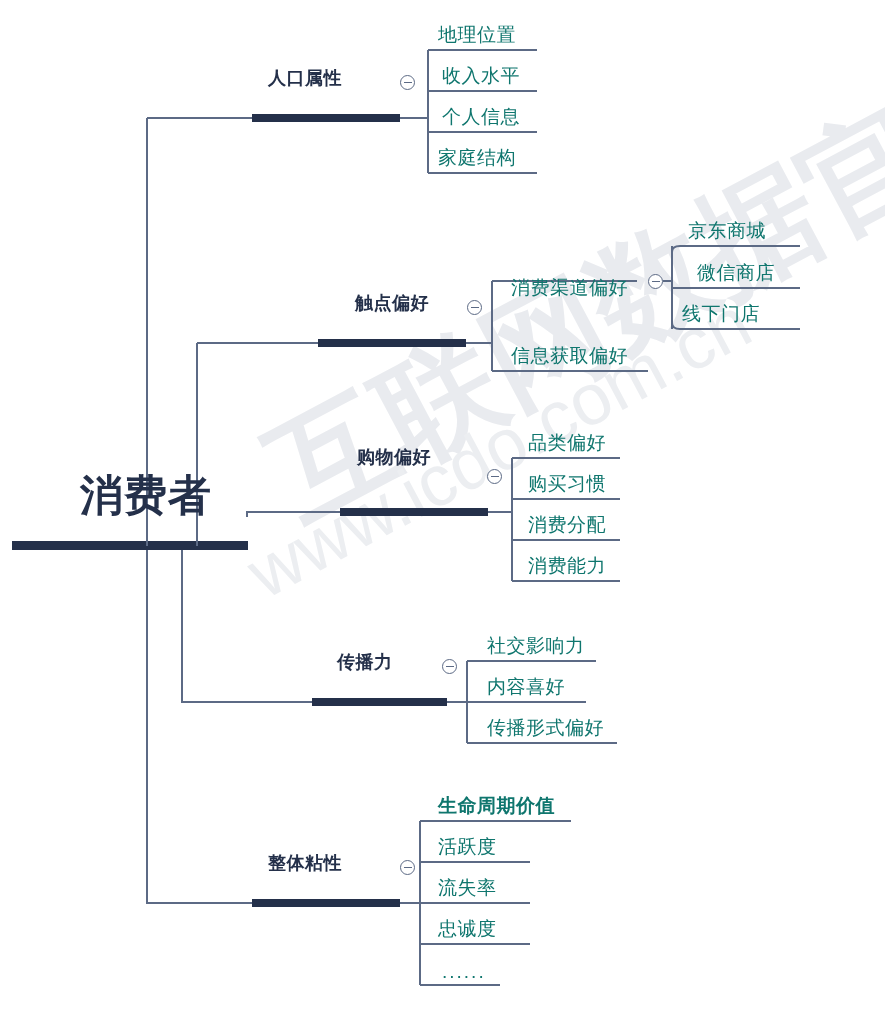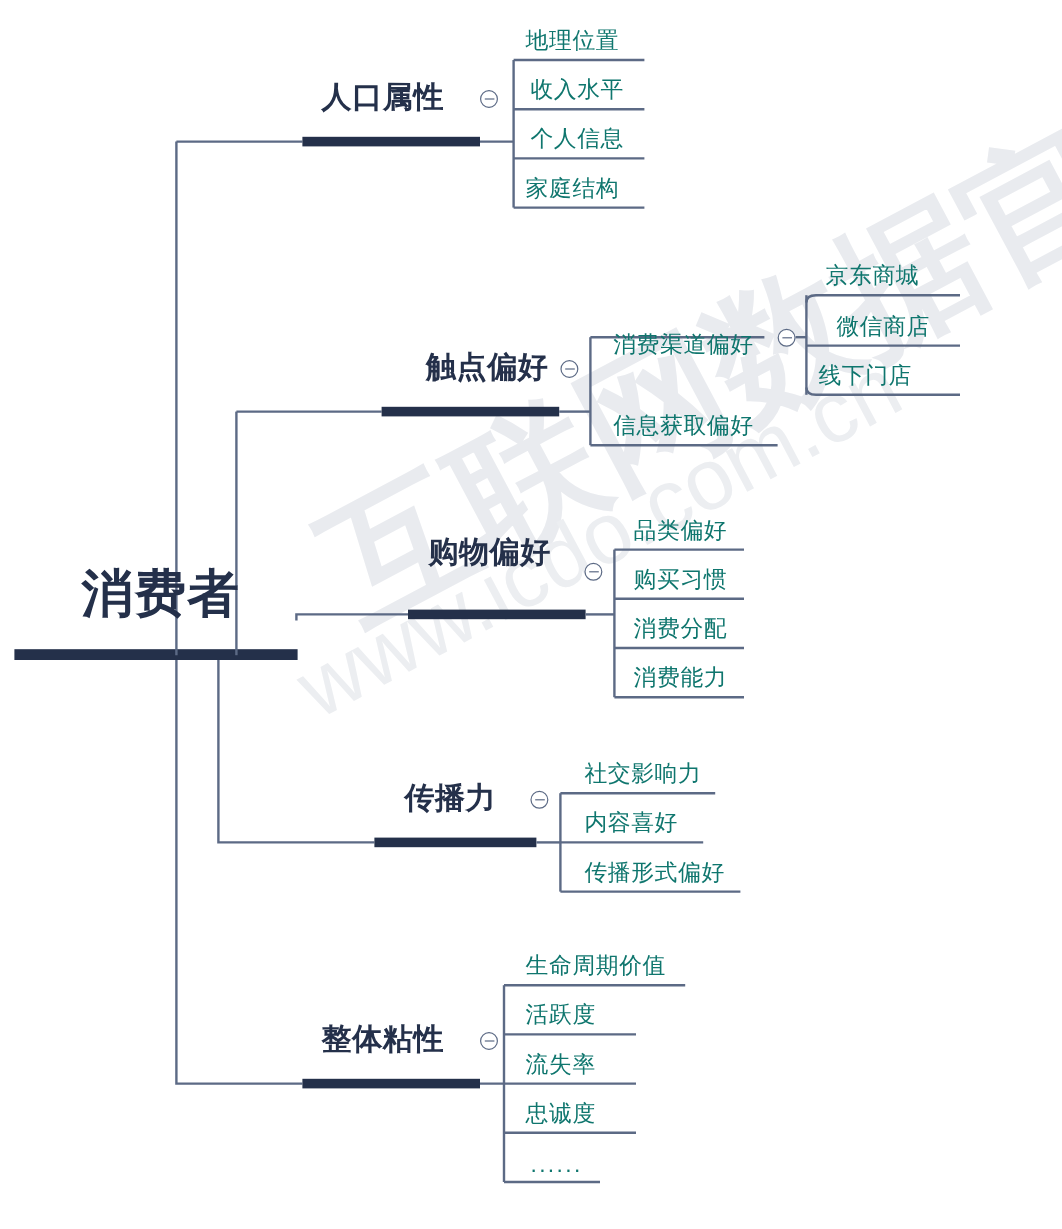--- a/index.html
+++ b/index.html
@@ -43,21 +43,21 @@
     position: absolute;
     font-size: 43px;
     font-weight: bold;
     color: #24304a;
     letter-spacing: 1px;
     line-height: 1;
   }
   
   .l2-label {
     position: absolute;
-    font-size: 25px;
+    font-size: 18px;
     font-weight: bold;
     color: #24304a;
     line-height: 1;
     letter-spacing: 0.5px;
   }
   
   .leaf-label {
     position: absolute;
     font-size: 19px;
     font-weight: normal;
@@ -158,21 +158,21 @@
     <rect x="252" y="899" width="148" height="8" fill="#24304a"></rect>
     <path d="M 400 903 L 420 903" fill="none" stroke="#5c6a85" stroke-width="2"></path>
     <path d="M 420 821 L 420 985" fill="none" stroke="#5c6a85" stroke-width="2"></path>
     <path d="M 420 821 L 571 821" fill="none" stroke="#5c6a85" stroke-width="2"></path>
     <path d="M 420 862 L 530 862" fill="none" stroke="#5c6a85" stroke-width="2"></path>
     <path d="M 420 903 L 530 903" fill="none" stroke="#5c6a85" stroke-width="2"></path>
     <path d="M 420 944 L 530 944" fill="none" stroke="#5c6a85" stroke-width="2"></path>
     <path d="M 420 985 L 500 985" fill="none" stroke="#5c6a85" stroke-width="2"></path>
   </svg>
 
-  <div class="root-label" style="left:68px; top:474px;">消费者</div>
+  <div class="root-label" style="left:80px; top:474px;">消费者</div>
 
   <div class="l2-label" style="left:268px; top:69px;">人口属性</div>
   <div class="toggle" style="left:400px; top:75px;"></div>
 
   <div class="leaf-label" style="left:438px; top:25px;">地理位置</div>
   <div class="leaf-label" style="left:442px; top:66px;">收入水平</div>
   <div class="leaf-label" style="left:442px; top:107px;">个人信息</div>
   <div class="leaf-label" style="left:438px; top:148px;">家庭结构</div>
 
   <div class="l2-label" style="left:355px; top:294px;">触点偏好</div>
@@ -198,19 +198,19 @@
   <div class="l2-label" style="left:337px; top:653px;">传播力</div>
   <div class="toggle" style="left:442px; top:659px;"></div>
 
   <div class="leaf-label" style="left:487px; top:636px;">社交影响力</div>
   <div class="leaf-label" style="left:487px; top:677px;">内容喜好</div>
   <div class="leaf-label" style="left:487px; top:718px;">传播形式偏好</div>
 
   <div class="l2-label" style="left:268px; top:854px;">整体粘性</div>
   <div class="toggle" style="left:400px; top:860px;"></div>
 
-  <div class="leaf-label" style="left:438px; top:796px;">生命周期价值</div>
+  <div class="leaf-label" style="left:438px; top:796px;font-weight:bold;">生命周期价值</div>
   <div class="leaf-label" style="left:438px; top:837px;">活跃度</div>
   <div class="leaf-label" style="left:438px; top:878px;">流失率</div>
   <div class="leaf-label" style="left:438px; top:919px;">忠诚度</div>
   <div class="leaf-label dots" style="left:442px; top:962px;">......</div>
 
 </div>
 
 </body></html>

